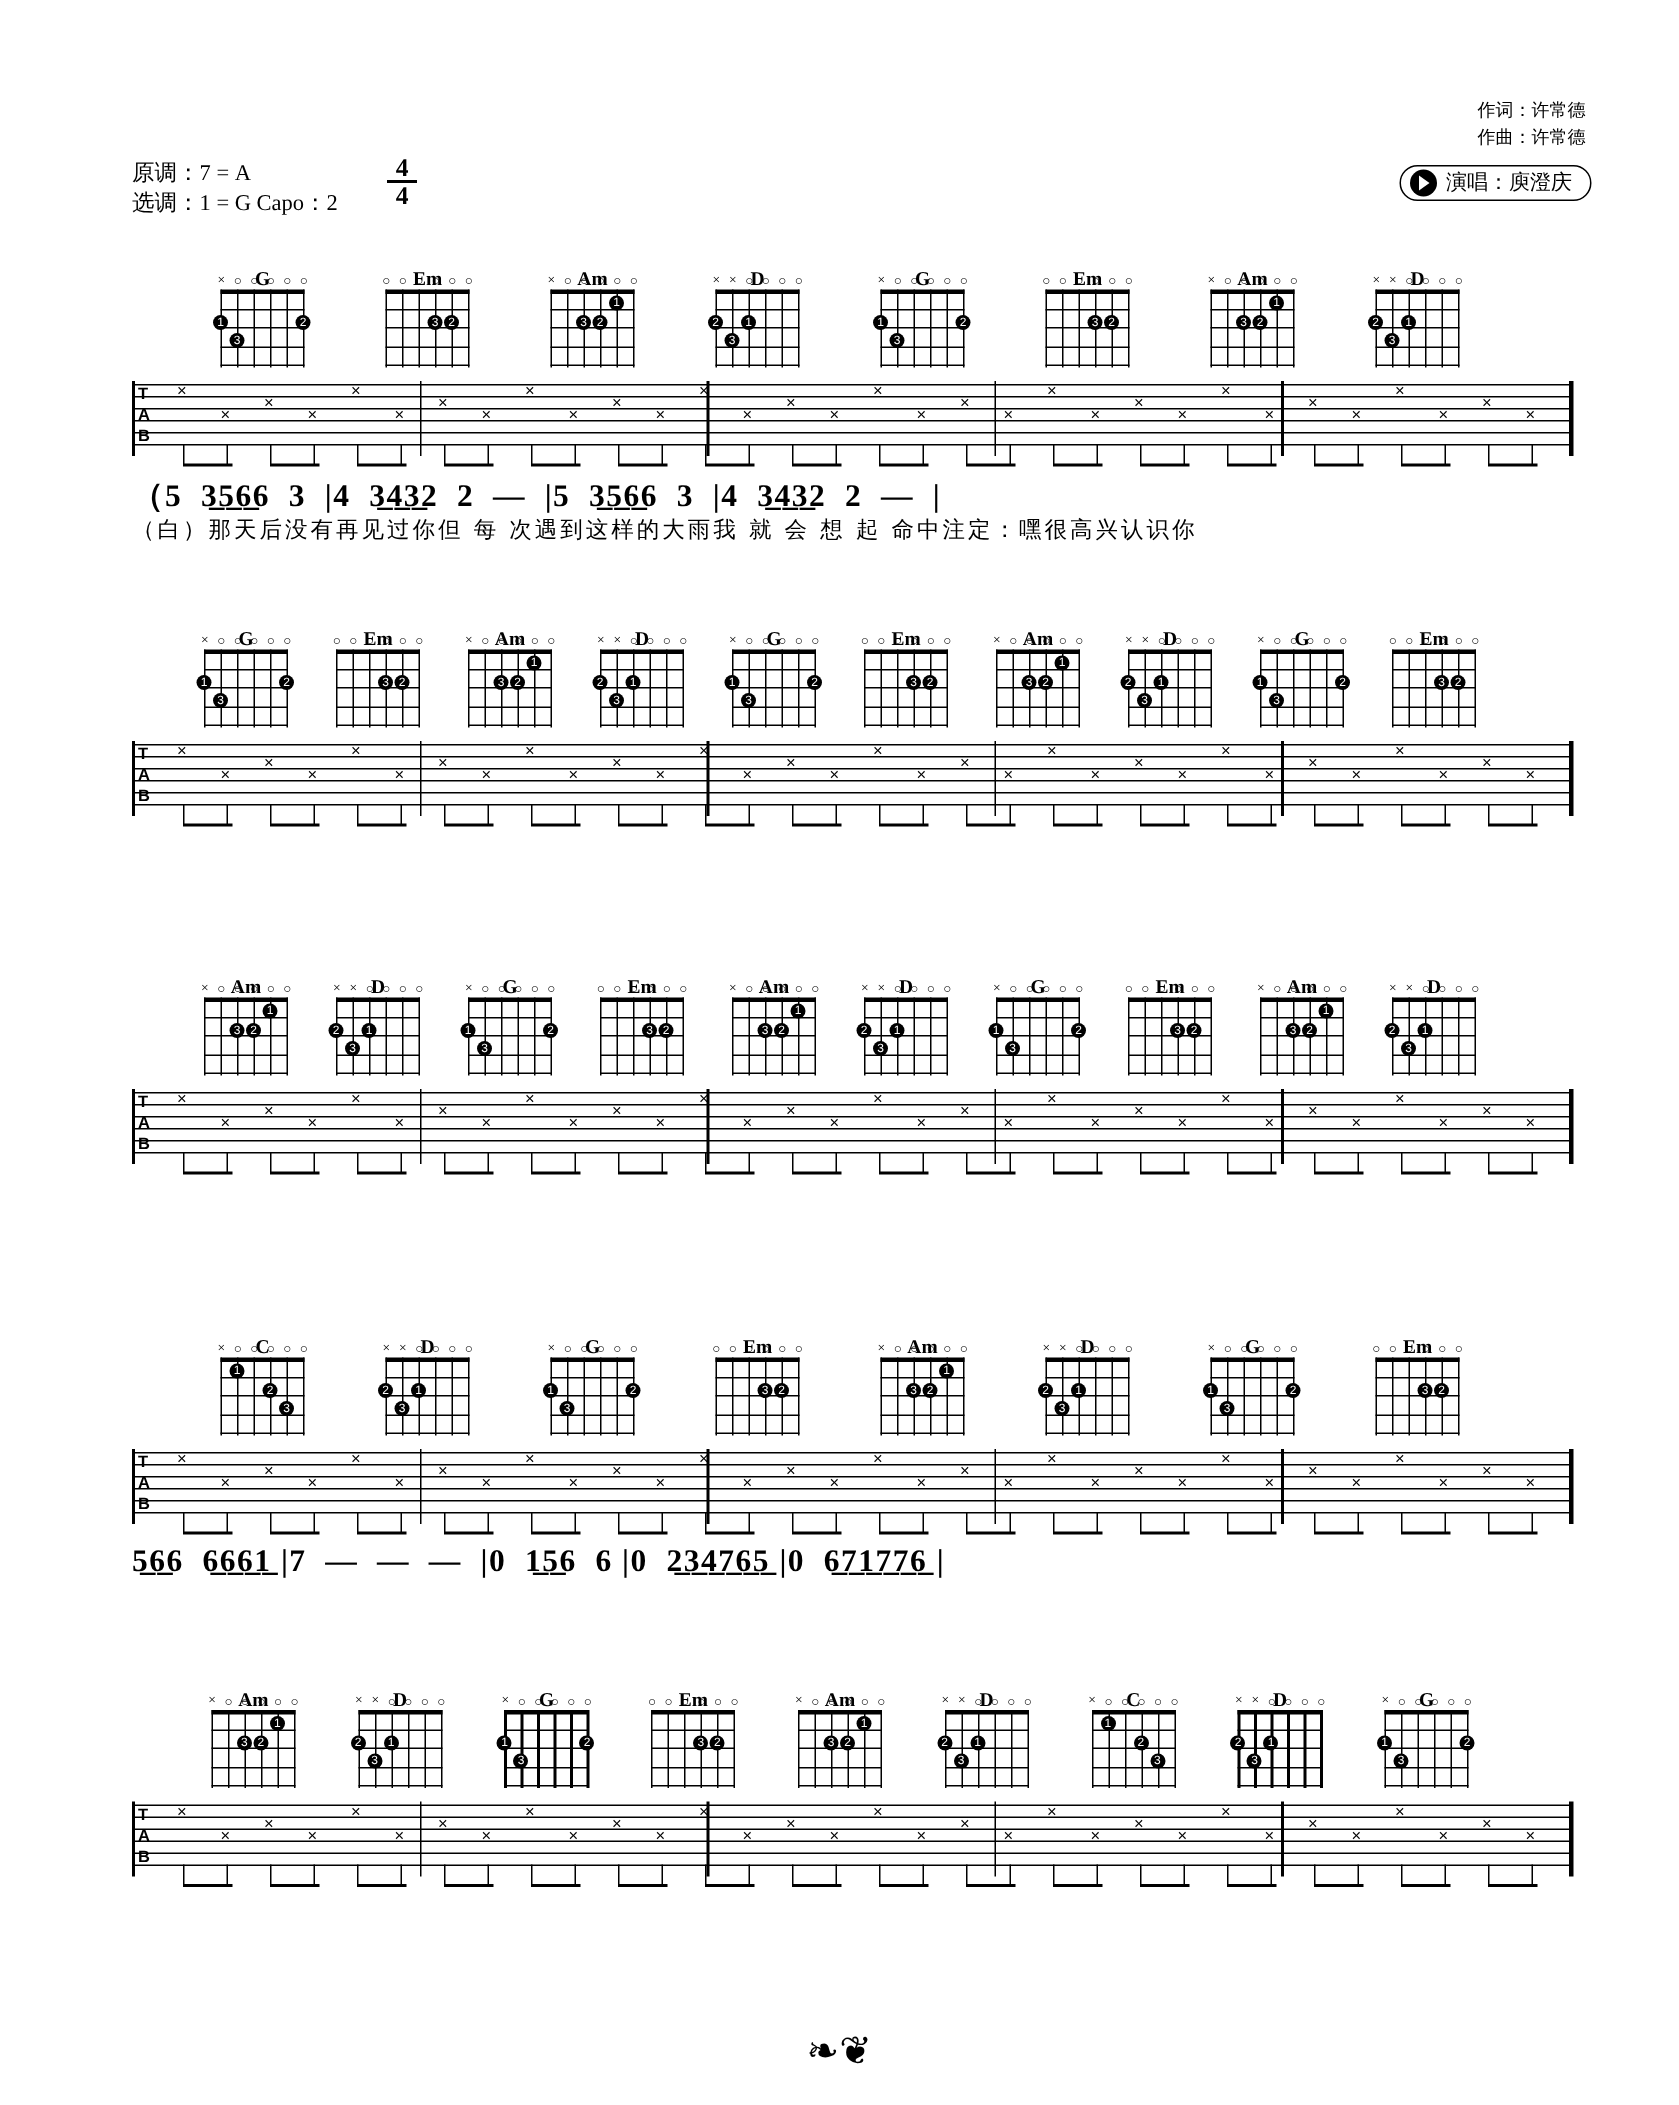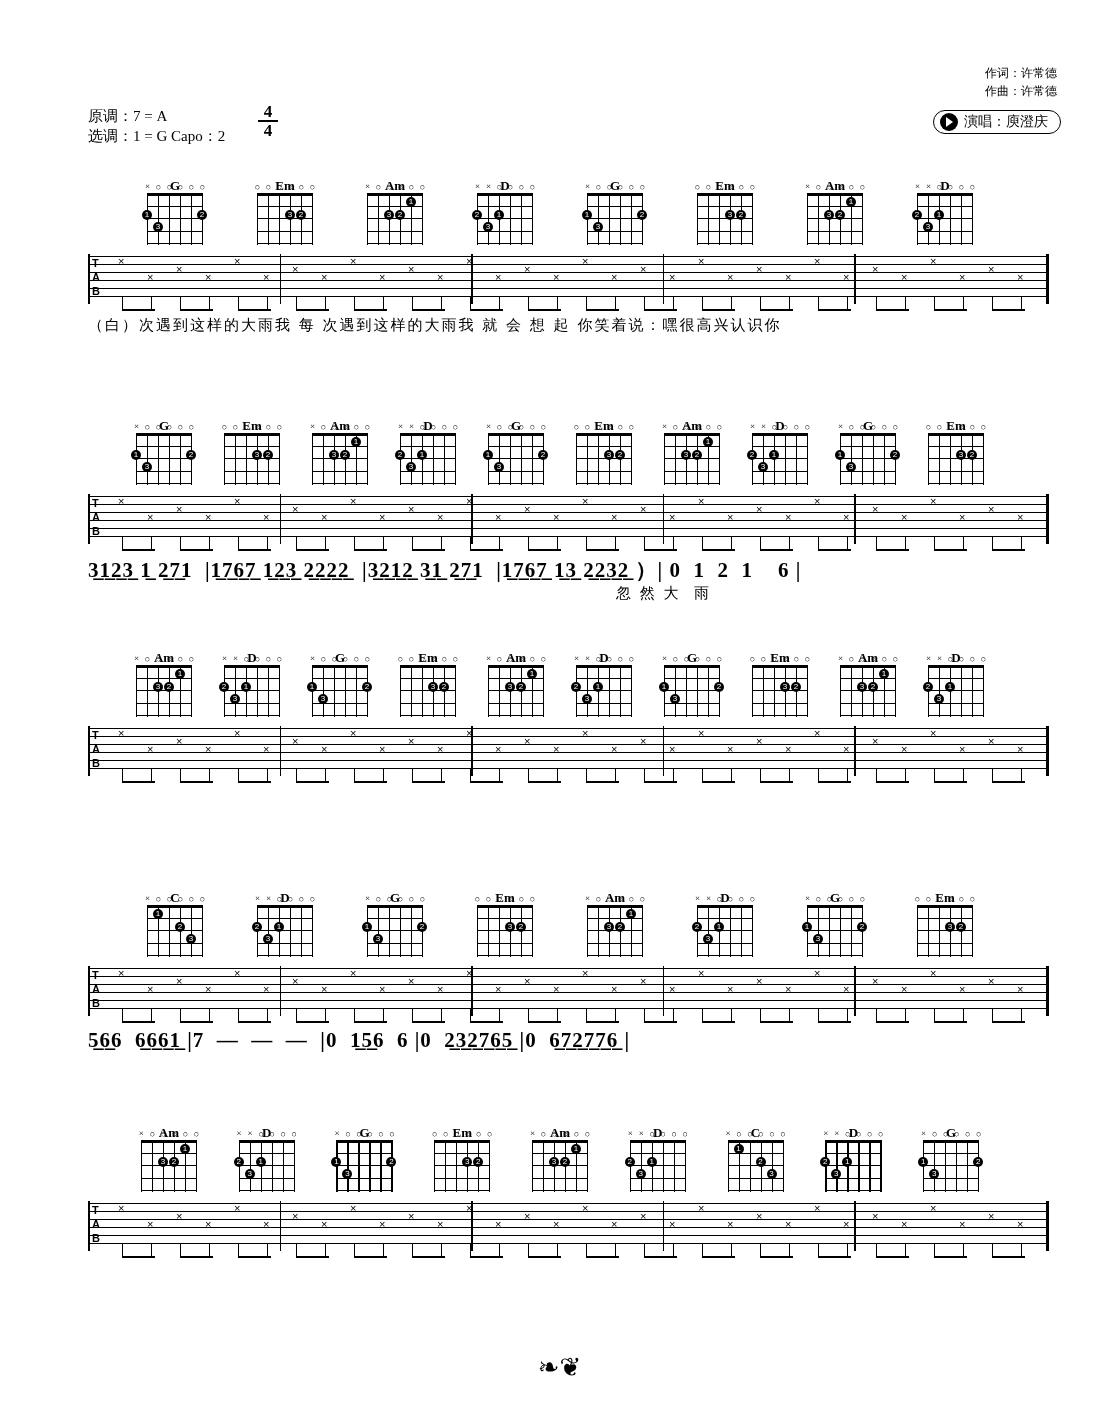--- a/index.html
+++ b/index.html
@@ -405,21 +405,22 @@
           <div class="beam" style="left:586px;top:61px;width:33px"></div>
           <div class="beam" style="left:644px;top:61px;width:33px"></div>
           <div class="beam" style="left:702px;top:61px;width:33px"></div>
           <div class="beam" style="left:760px;top:61px;width:33px"></div>
           <div class="beam" style="left:818px;top:61px;width:33px"></div>
           <div class="beam" style="left:876px;top:61px;width:33px"></div>
           <div class="beam" style="left:934px;top:61px;width:33px"></div>
           <div class="beam" style="left:992px;top:61px;width:33px"></div>
         </div>
         <div class="numrow" style="top:148px">
-          <div class="lyricline">（白）次遇到这样的大雨我 每 次遇到这样的大雨我 就 会 想 起 你笑着说：嘿很高兴认识你</div>
+          <div class="numline">（5  3̲5̲6̲6  3  |4  3̲4̲3̲2  2  —  |5  3̲5̲6̲6  3  |4  3̲4̲3̲2  2  —  |</div>
+          <div class="lyricline">（白）那天后没有再见过你但 每 次遇到这样的大雨我 就 会 想 起 命中注定：嘿很高兴认识你</div>
         </div>
       </div>
       <div class="system" style="top: 408px;">
         <div class="chords">
           <div class="chordbox" style="left:133px;top:10px">
             <div class="chordname">G</div>
             <div class="grid">
               <div class="nut"></div>
               <div class="str" style="left:0px"></div>
               <div class="str" style="left:11px"></div>
@@ -779,24 +780,20 @@
           <div class="beam" style="left:470px;top:61px;width:33px"></div>
           <div class="beam" style="left:528px;top:61px;width:33px"></div>
           <div class="beam" style="left:586px;top:61px;width:33px"></div>
           <div class="beam" style="left:644px;top:61px;width:33px"></div>
           <div class="beam" style="left:702px;top:61px;width:33px"></div>
           <div class="beam" style="left:760px;top:61px;width:33px"></div>
           <div class="beam" style="left:818px;top:61px;width:33px"></div>
           <div class="beam" style="left:876px;top:61px;width:33px"></div>
           <div class="beam" style="left:934px;top:61px;width:33px"></div>
           <div class="beam" style="left:992px;top:61px;width:33px"></div>
-        </div>
-        <div class="numrow" style="top:148px">
-          <div class="numline">3̲1̲2̲3̲ 1̲ 2̲7̲1  |1̲7̲6̲7̲ 1̲2̲3̲ 2̲2̲2̲2̲  |3̲2̲1̲2̲ 3̲1̲ 2̲7̲1  |1̲7̲6̲7̲ 1̲3̲ 2̲2̲3̲2̲ ）| 0  1  2  1    6 |</div>
-          <div class="lyricline">                                                                              忽 然 大  雨</div>
         </div>
       </div>
       <div class="system" style="top: 640px;">
         <div class="chords">
           <div class="chordbox" style="left:133px;top:10px">
             <div class="chordname">Am</div>
             <div class="grid">
               <div class="nut"></div>
               <div class="str" style="left:0px"></div>
               <div class="str" style="left:11px"></div>
@@ -1481,21 +1478,21 @@
           <div class="beam" style="left:586px;top:61px;width:33px"></div>
           <div class="beam" style="left:644px;top:61px;width:33px"></div>
           <div class="beam" style="left:702px;top:61px;width:33px"></div>
           <div class="beam" style="left:760px;top:61px;width:33px"></div>
           <div class="beam" style="left:818px;top:61px;width:33px"></div>
           <div class="beam" style="left:876px;top:61px;width:33px"></div>
           <div class="beam" style="left:934px;top:61px;width:33px"></div>
           <div class="beam" style="left:992px;top:61px;width:33px"></div>
         </div>
         <div class="numrow" style="top:148px">
-          <div class="numline">5̲6̲6  6̲6̲6̲1̲ |7  —  —  —  |0  1̲5̲6  6 |0  2̲3̲2̲7̲6̲5̲ |0  6̲7̲2̲7̲7̲6̲ |</div>
+          <div class="numline">5̲6̲6  6̲6̲6̲1̲ |7  —  —  —  |0  1̲5̲6  6 |0  2̲3̲4̲7̲6̲5̲ |0  6̲7̲1̲7̲7̲6̲ |</div>
         </div>
       </div>
       <div class="system" style="top: 1115px;">
         <div class="chords">
           <div class="chordbox" style="left:137.88888888888889px;top:10px">
             <div class="chordname">Am</div>
             <div class="grid">
               <div class="nut"></div>
               <div class="str" style="left:0px"></div>
               <div class="str" style="left:11px"></div>

